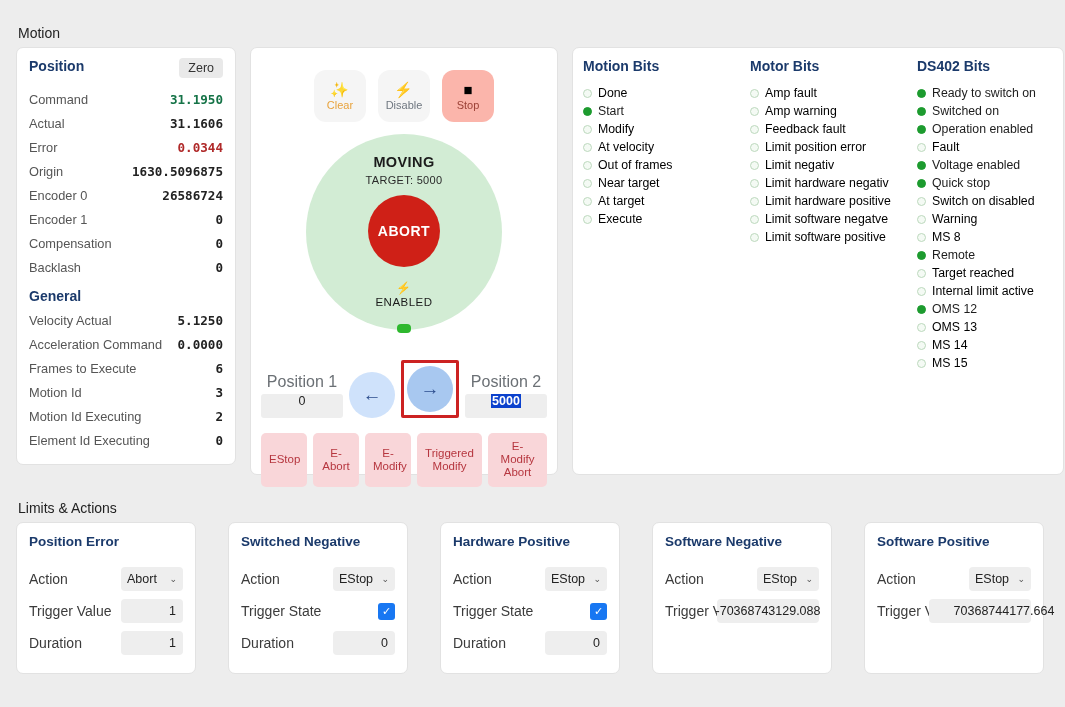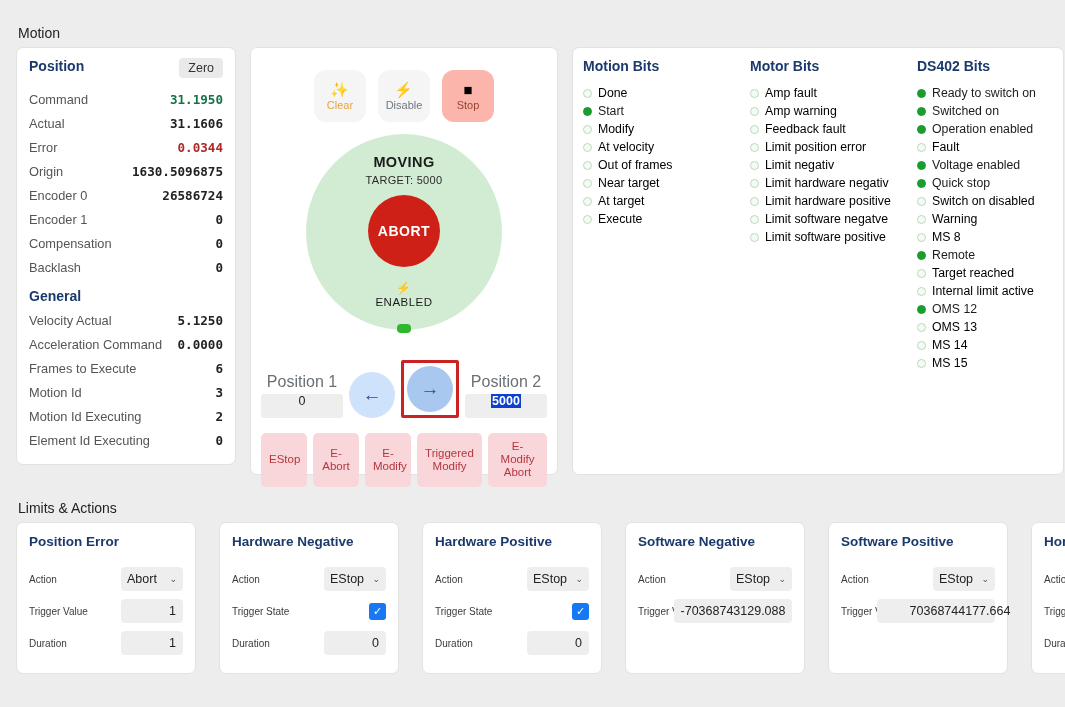--- a/index.html
+++ b/index.html
@@ -134,38 +134,38 @@
   }
   .dot {
     width: 9px; height: 9px; border-radius: 50%; flex: 0 0 9px;
     border: 1px solid #bcd9bd; background: #f4faf4;
   }
   .bit.on .dot { background: #1d9b2f; border-color: #1d9b2f; }
   .bit .blabel { font-size: 12.3px; color: #000000; }
   .bit.on .blabel { color: #1c1c1c; }
 
   
-  #limits-row { display: flex; gap: 23px; padding-left: 16px; }
+  #limits-row { display: flex; gap: 32px; padding-left: 16px; }
   .limit-card { width: 180px; flex: 0 0 180px; padding: 11px 12px 14px 12px; position: relative; }
   .limit-card h3 { margin: 0 0 14px 0; font-size: 13.5px; color: #1b3a6b; font-weight: bold; white-space: nowrap; }
   .lrow { display: flex; align-items: center; justify-content: space-between; height: 32px; position: relative; }
-  .lrow .llabel { font-size: 10px; color: #3b3b3b; }
+  .lrow .llabel { font-size: 14px; color: #3b3b3b; }
   .select-box {
     background: #eeeeee; border: none; border-radius: 4px; height: 24px;
     min-width: 62px; display: flex; align-items: center; justify-content: space-between;
     padding: 0 6px; font-size: 12.5px; color: #222; cursor: pointer; gap: 8px;
   }
   .chev { font-size: 9px; color: #555; }
   .num-input {
     background: #eeeeee; border: none; border-radius: 4px; height: 24px; width: 62px;
     text-align: right; padding-right: 7px; font-size: 12.5px; color: #222;
     font-family: "Liberation Sans", sans-serif;
   }
   .num-input.wide {
-    width: 118px; position: absolute; right: 0; z-index: 2; text-align: center; padding: 0;
+    width: 102px; position: absolute; right: 0; z-index: 2; text-align: center; padding: 0;
   }
   .checkbox {
     width: 17px; height: 17px; border-radius: 3px; background: #1877f2;
     display: flex; align-items: center; justify-content: center;
     color: #fff; font-size: 11px; cursor: pointer;
   }
 </style>
 </head>
 <body>
 
@@ -530,21 +530,21 @@
       <div class="lrow">
         <span class="llabel">Trigger Value</span>
         <div class="num-input" style="display: flex; align-items: center; justify-content: flex-end;">1</div>
       </div>
       <div class="lrow">
         <span class="llabel">Duration</span>
         <div class="num-input" style="display: flex; align-items: center; justify-content: flex-end;">1</div>
       </div>
     </div>
     <div class="card limit-card">
-      <h3>Hardware Negative</h3>
+      <h3>Switched Negative</h3>
       <div class="lrow">
         <span class="llabel">Action</span>
         <div class="select-box">
           <span>EStop</span>
           <span class="chev">⌄</span>
         </div>
       </div>
       <div class="lrow">
         <span class="llabel">Trigger State</span>
         <div class="checkbox">✓</div>

